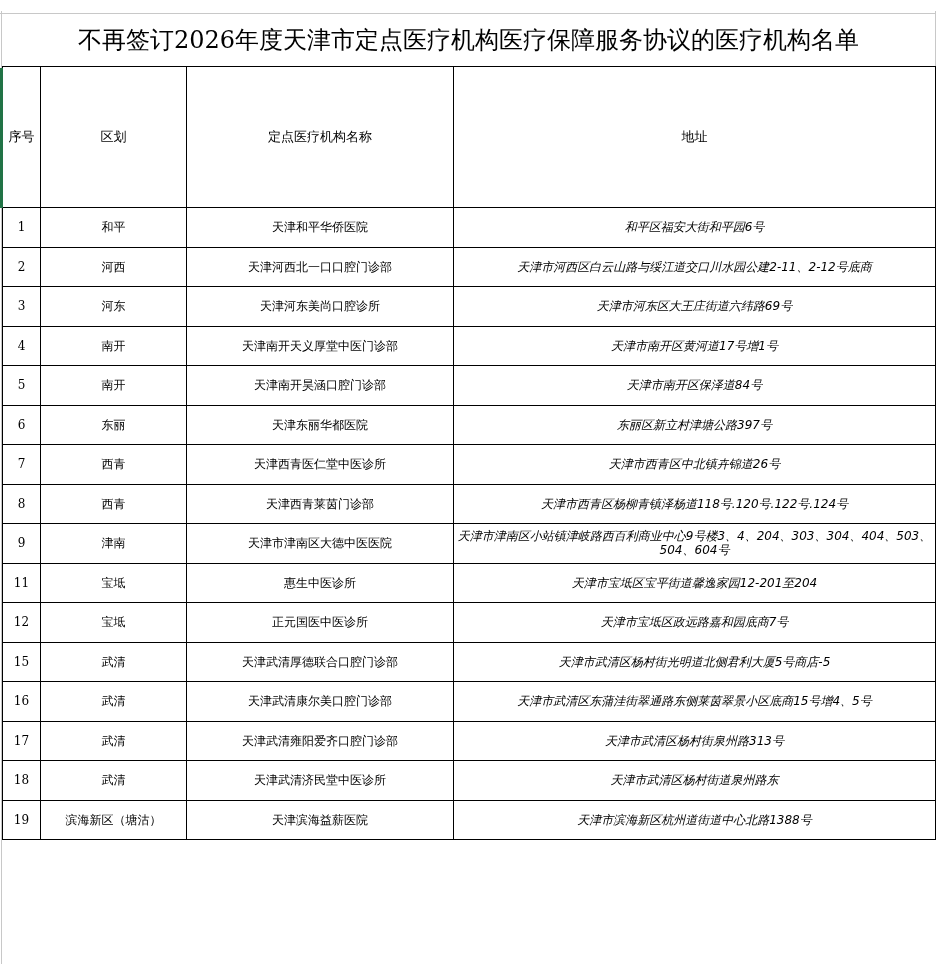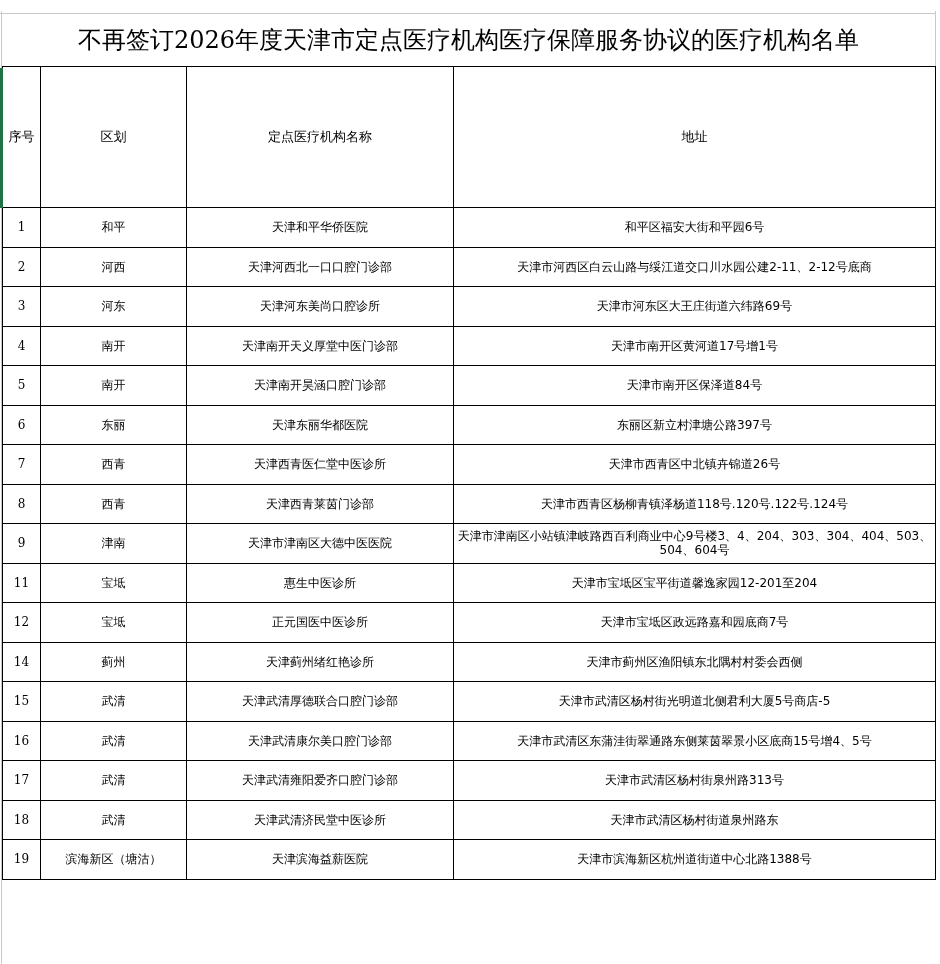--- a/index.html
+++ b/index.html
@@ -13,21 +13,21 @@
     .title-cell { position: absolute; left: 2px; top: 3px; width: 933px; height: 52px;
                   display: flex; align-items: center; justify-content: center;
                   font-family: "DejaVu Serif", "Liberation Serif", serif; font-size: 24px; letter-spacing: 0px; }
     table.grid { position: absolute; left: 2px; top: 55px; border-collapse: collapse; table-layout: fixed; }
     table.grid td, table.grid th { border: 1.5px solid #000; padding: 0; text-align: center; vertical-align: middle;
                   font-weight: normal; overflow: hidden; }
     table.grid th { height: 140px; font-size: 13px; }
     table.grid td { height: 38.5px; font-size: 12px; line-height: 14px; }
     table.grid td.num { font-family: "DejaVu Serif", "Liberation Serif", serif; font-size: 12px; }
     col.c0 { width: 38px; } col.c1 { width: 146px; } col.c2 { width: 267px; } col.c3 { width: 482px; }
-    td.addr { font-size: 12px; }
+    td.addr { font-size: 12px; font-style: italic; }
   </style>
 </head>
 <body>
 
 <div class="sheet">
   <div class="gridline-top"></div>
   <div class="gridline-left"></div>
   <div class="gridline-right"></div>
 
   <div class="title-cell">不再签订2026年度天津市定点医疗机构医疗保障服务协议的医疗机构名单</div>
@@ -108,26 +108,20 @@
           <td>惠生中医诊所</td>
           <td class="addr">天津市宝坻区宝平街道馨逸家园12-201至204</td>
         </tr>
         <tr>
           <td class="num">12</td>
           <td>宝坻</td>
           <td>正元国医中医诊所</td>
           <td class="addr">天津市宝坻区政远路嘉和园底商7号</td>
         </tr>
         <tr>
-          <td class="num">14</td>
-          <td>蓟州</td>
-          <td>天津蓟州绪红艳诊所</td>
-          <td class="addr">天津市蓟州区渔阳镇东北隅村村委会西侧</td>
-        </tr>
-        <tr>
           <td class="num">15</td>
           <td>武清</td>
           <td>天津武清厚德联合口腔门诊部</td>
           <td class="addr">天津市武清区杨村街光明道北侧君利大厦5号商店-5</td>
         </tr>
         <tr>
           <td class="num">16</td>
           <td>武清</td>
           <td>天津武清康尔美口腔门诊部</td>
           <td class="addr">天津市武清区东蒲洼街翠通路东侧莱茵翠景小区底商15号增4、5号</td>

